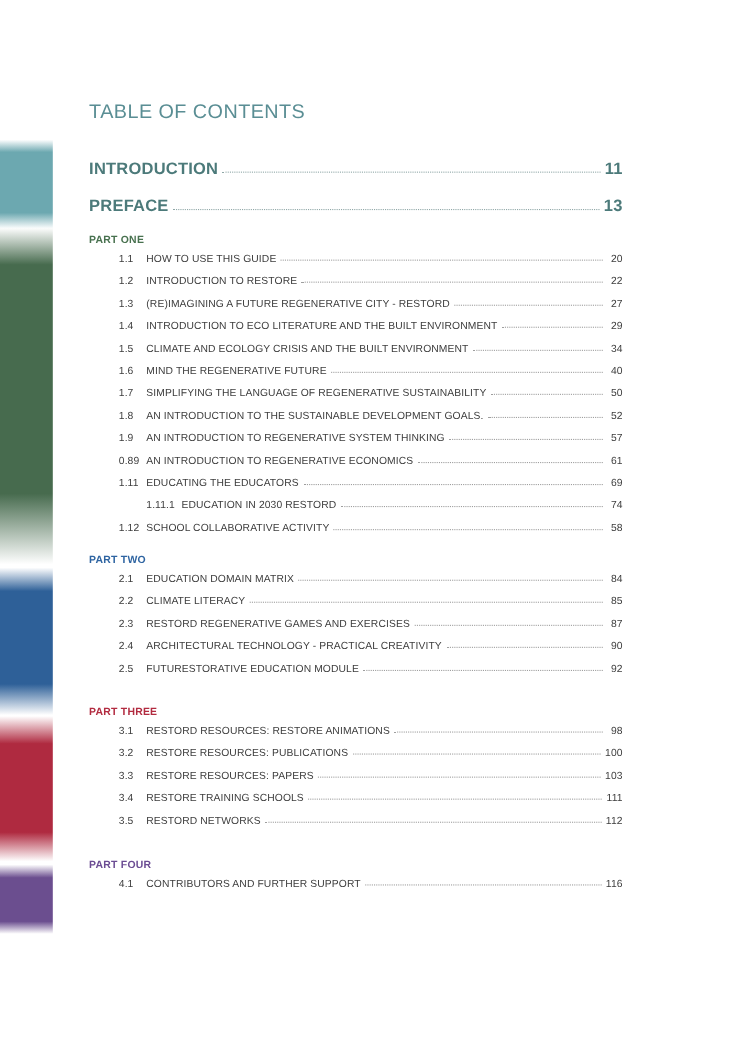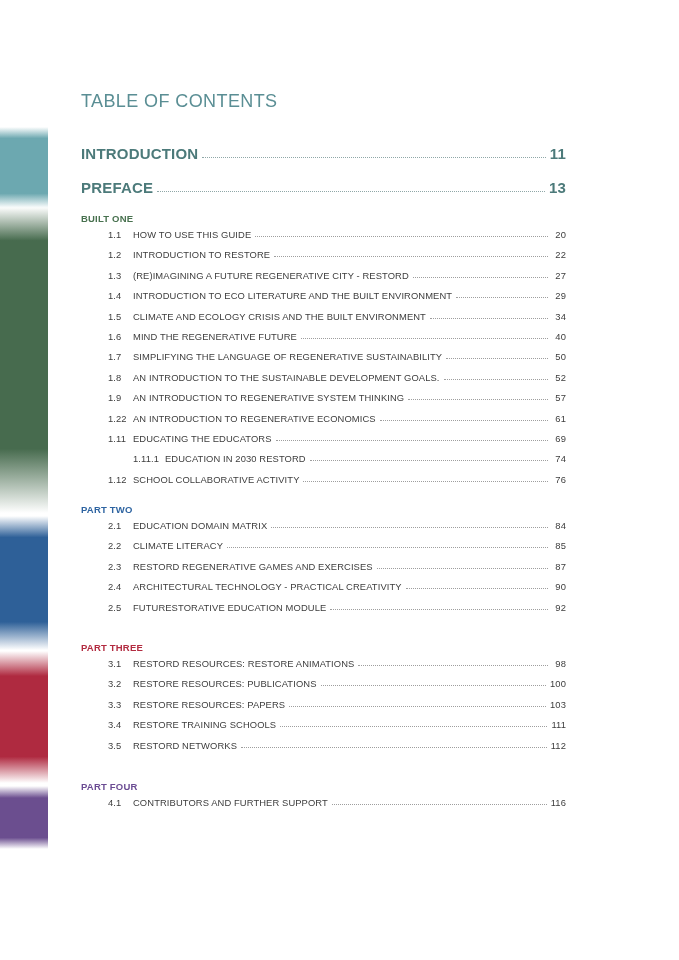--- a/index.html
+++ b/index.html
@@ -81,21 +81,21 @@
       <span class="pg">11</span>
     </div>
 
     <div class="row top-row">
       <span>PREFACE</span>
       <span class="leader"></span>
       <span class="pg">13</span>
     </div>
 
     <section class="sec0">
-      <h2 class="sec-title">BUILT ONE</h2>
+      <h2 class="sec-title">PART ONE</h2>
       <div class="items">
         <div class="row item">
           <span class="num">1.1</span>
           <span>HOW TO USE THIS GUIDE</span>
           <span class="leader"></span>
           <span class="pg">20</span>
         </div>
         <div class="row item">
           <span class="num">1.2</span>
           <span>INTRODUCTION TO RESTORE</span>
@@ -138,42 +138,42 @@
           <span class="leader"></span>
           <span class="pg">52</span>
         </div>
         <div class="row item">
           <span class="num">1.9</span>
           <span>AN INTRODUCTION TO REGENERATIVE SYSTEM THINKING</span>
           <span class="leader"></span>
           <span class="pg">57</span>
         </div>
         <div class="row item">
-          <span class="num">1.22</span>
+          <span class="num">0.89</span>
           <span>AN INTRODUCTION TO REGENERATIVE ECONOMICS</span>
           <span class="leader"></span>
           <span class="pg">61</span>
         </div>
         <div class="row item">
           <span class="num">1.11</span>
           <span>EDUCATING THE EDUCATORS</span>
           <span class="leader"></span>
           <span class="pg">69</span>
         </div>
         <div class="row item sub">
           <span class="num">1.11.1</span>
           <span>EDUCATION IN 2030 RESTORD</span>
           <span class="leader"></span>
           <span class="pg">74</span>
         </div>
         <div class="row item">
           <span class="num">1.12</span>
           <span>SCHOOL COLLABORATIVE ACTIVITY</span>
           <span class="leader"></span>
-          <span class="pg">76</span>
+          <span class="pg">58</span>
         </div>
       </div>
     </section>
 
     <section class="sec1">
       <h2 class="sec-title">PART TWO</h2>
       <div class="items">
         <div class="row item">
           <span class="num">2.1</span>
           <span>EDUCATION DOMAIN MATRIX</span>

